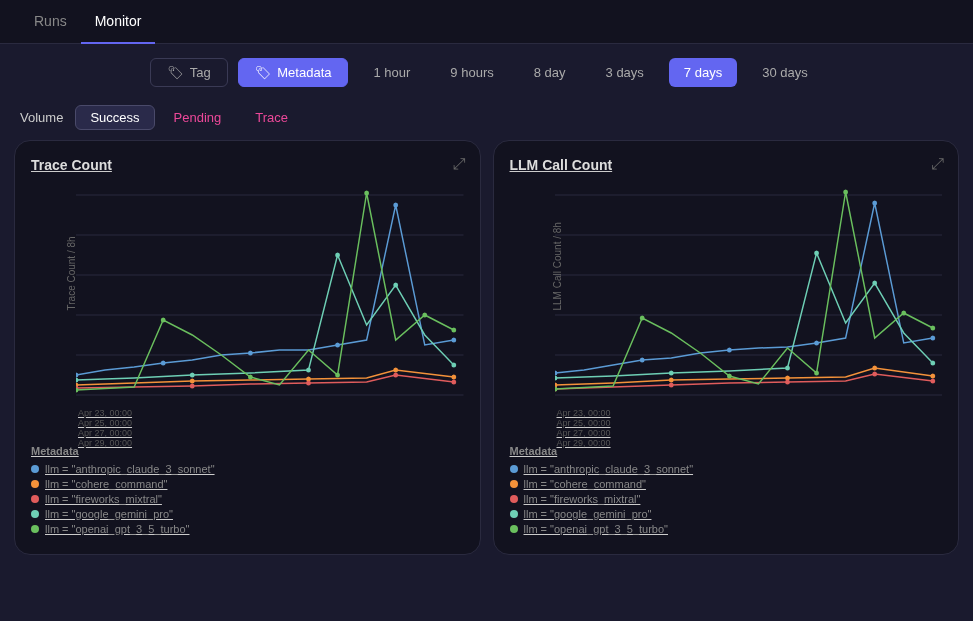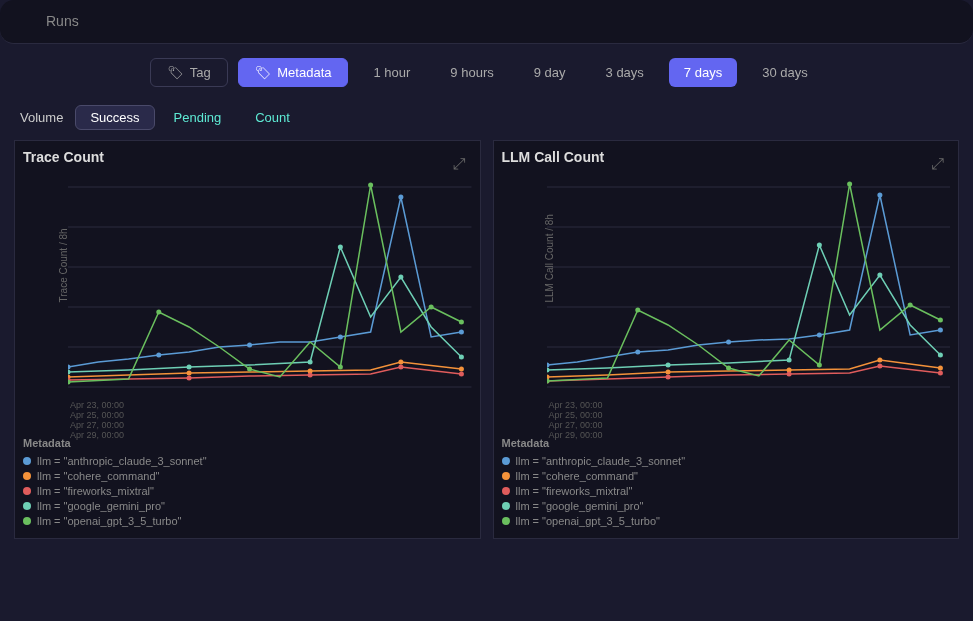--- a/index.html
+++ b/index.html
@@ -10,25 +10,24 @@
       font-size: 13px;
       width: 973px;
       min-height: 621px;
       overflow: hidden;
     }
 
     
     .top-nav {
       display: flex;
       align-items: center;
-      padding: 0 32px;
+      padding: 0 20px;
       background: #12121f;
       border-bottom: 1px solid #2a2a3f;
       height: 44px;
-      border-radius: 14px;
     }
     .nav-item {
       padding: 10px 14px;
       color: #888;
       cursor: pointer;
       font-size: 14px;
       border-bottom: 2px solid transparent;
       height: 44px;
       display: flex;
       align-items: center;
@@ -91,43 +90,44 @@
       font-size: 13px;
       margin-right: 8px;
       font-weight: 500;
       text-align: right;
     }
     .status-btn {
       padding: 4px 14px;
       border-radius: 6px;
       border: 1px solid transparent;
       background: transparent;
-      color: #5eead4;
+      color: #ec4899;
       cursor: pointer;
       font-size: 13px;
     }
     .status-btn.active {
       background: #2a2a4a;
       color: #fff;
       border: 1px solid #4a4a6a;
     }
 
     
     .charts-area {
       display: flex;
       gap: 12px;
       padding: 0 14px 14px;
     }
     .chart-card {
       flex: 1;
       background: #12121f;
       border: 1px solid #2a2a3f;
-      border-radius: 0;
-      padding: 8px;
+      border-radius: 16px;
+      padding: 16px;
       position: relative;
+      text-decoration: underline;
     }
     .chart-title {
       font-size: 14px;
       font-weight: 600;
       color: #ddd;
       margin-bottom: 12px;
     }
     .expand-btn {
       position: absolute;
       top: 14px;
@@ -187,44 +187,45 @@
       height: 8px;
       border-radius: 50%;
       flex-shrink: 0;
     }
   </style>
 </head>
 <body>
 
 <nav class="top-nav">
   <div class="nav-item">Runs</div>
+  <div class="nav-item active">Monitor</div>
 </nav>
 
 <div class="filter-bar">
   <button class="filter-btn">
     <span>🏷</span>
     <span>Tag</span>
   </button>
   <button class="filter-btn active">
     <span>🏷</span>
     <span>Metadata</span>
   </button>
   <button class="time-btn">1 hour</button>
   <button class="time-btn">9 hours</button>
-  <button class="time-btn">9 day</button>
+  <button class="time-btn">8 day</button>
   <button class="time-btn">3 days</button>
   <button class="time-btn active">7 days</button>
   <button class="time-btn">30 days</button>
 </div>
 
 <div class="status-bar">
   <span class="vol-label">Volume</span>
   <button class="status-btn active">Success</button>
   <button class="status-btn">Pending</button>
-  <button class="status-btn">Count</button>
+  <button class="status-btn">Trace</button>
 </div>
 
 <div class="charts-area">
 
   <div class="chart-card">
     <div class="chart-title">Trace Count</div>
     <button class="expand-btn">⤢</button>
     <div class="chart-container">
       <div class="y-axis-label">Trace Count / 8h</div>
       <svg class="chart-svg" viewBox="0 0 400 220" preserveAspectRatio="none">

